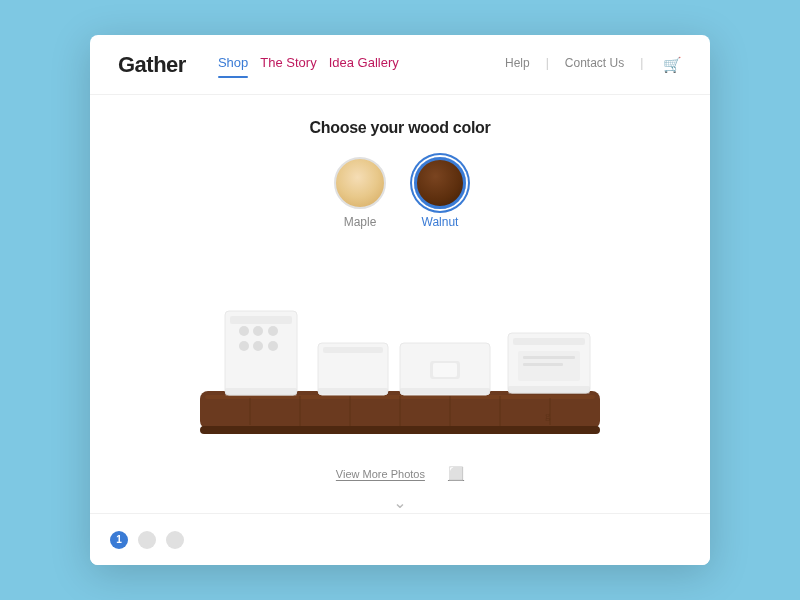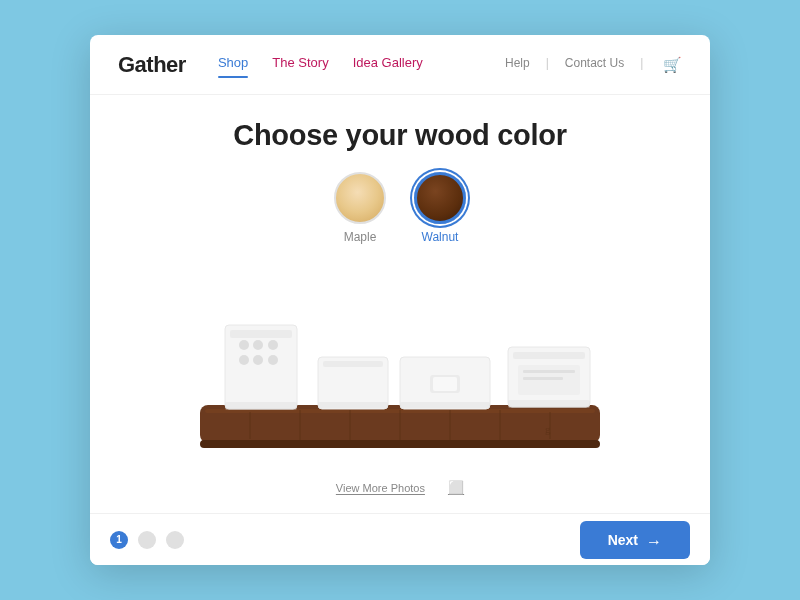--- a/index.html
+++ b/index.html
@@ -34,21 +34,21 @@
     .logo {
       font-size: 22px;
       font-weight: 700;
       color: #222;
       letter-spacing: -0.5px;
       margin-right: 32px;
     }
     .nav {
       display: flex;
       align-items: center;
-      gap: 24px;
+      gap: 12px;
       flex: 1;
     }
     .nav-item {
       font-size: 13px;
       color: #be185d;
       cursor: pointer;
       padding-bottom: 4px;
       position: relative;
     }
     .nav-item.active {
@@ -83,21 +83,21 @@
     
     .main {
       flex: 1;
       display: flex;
       flex-direction: column;
       align-items: center;
       padding: 24px 0 0 0;
       overflow: hidden;
     }
     .section-title {
-      font-size: 29px;
+      font-size: 16px;
       font-weight: 600;
       color: #222;
       margin-bottom: 20px;
       letter-spacing: -0.3px;
     }
     .color-options {
       display: flex;
       gap: 28px;
       margin-bottom: 18px;
     }
@@ -308,18 +308,14 @@
     </div>
   </main>
 
   <footer class="footer">
     <div class="step-dots">
       <div class="step-dot active">1</div>
       <div class="step-dot"></div>
       <div class="step-dot"></div>
     </div>
     <div class="footer-spacer"></div>
-    <button class="next-btn">
-      <span>Next</span>
-      <span class="next-arrow">→</span>
-    </button>
   </footer>
 </div>
 
 </body></html>

